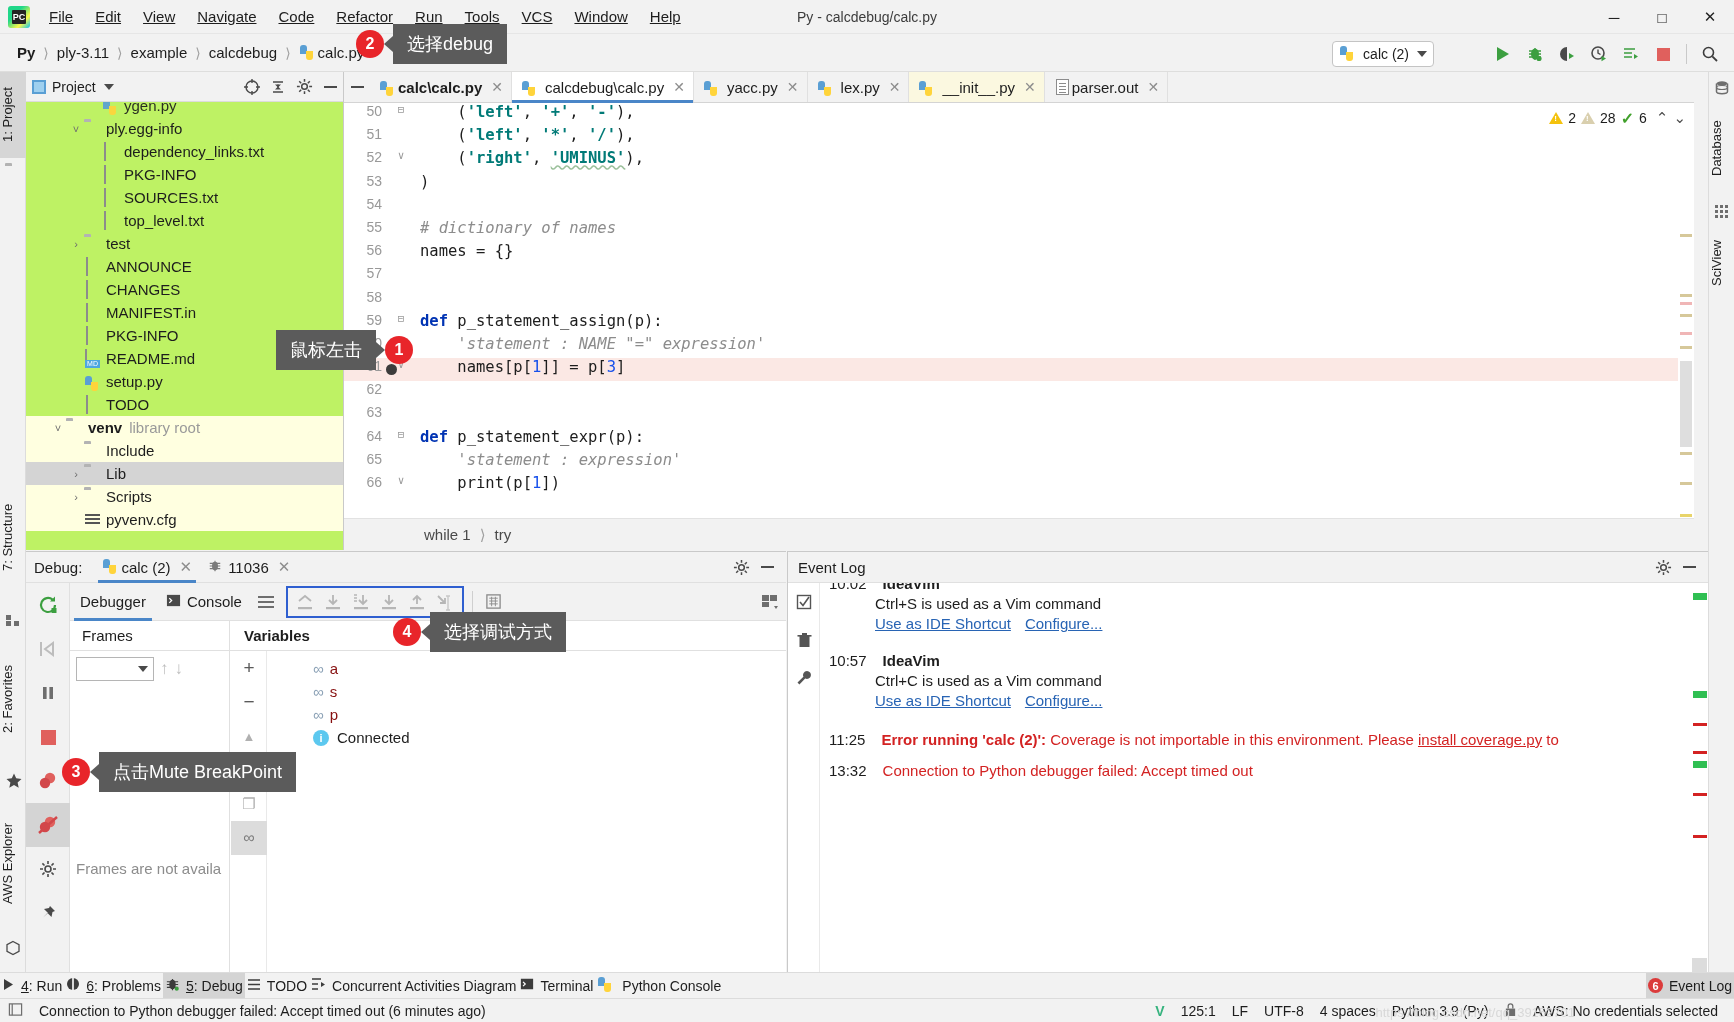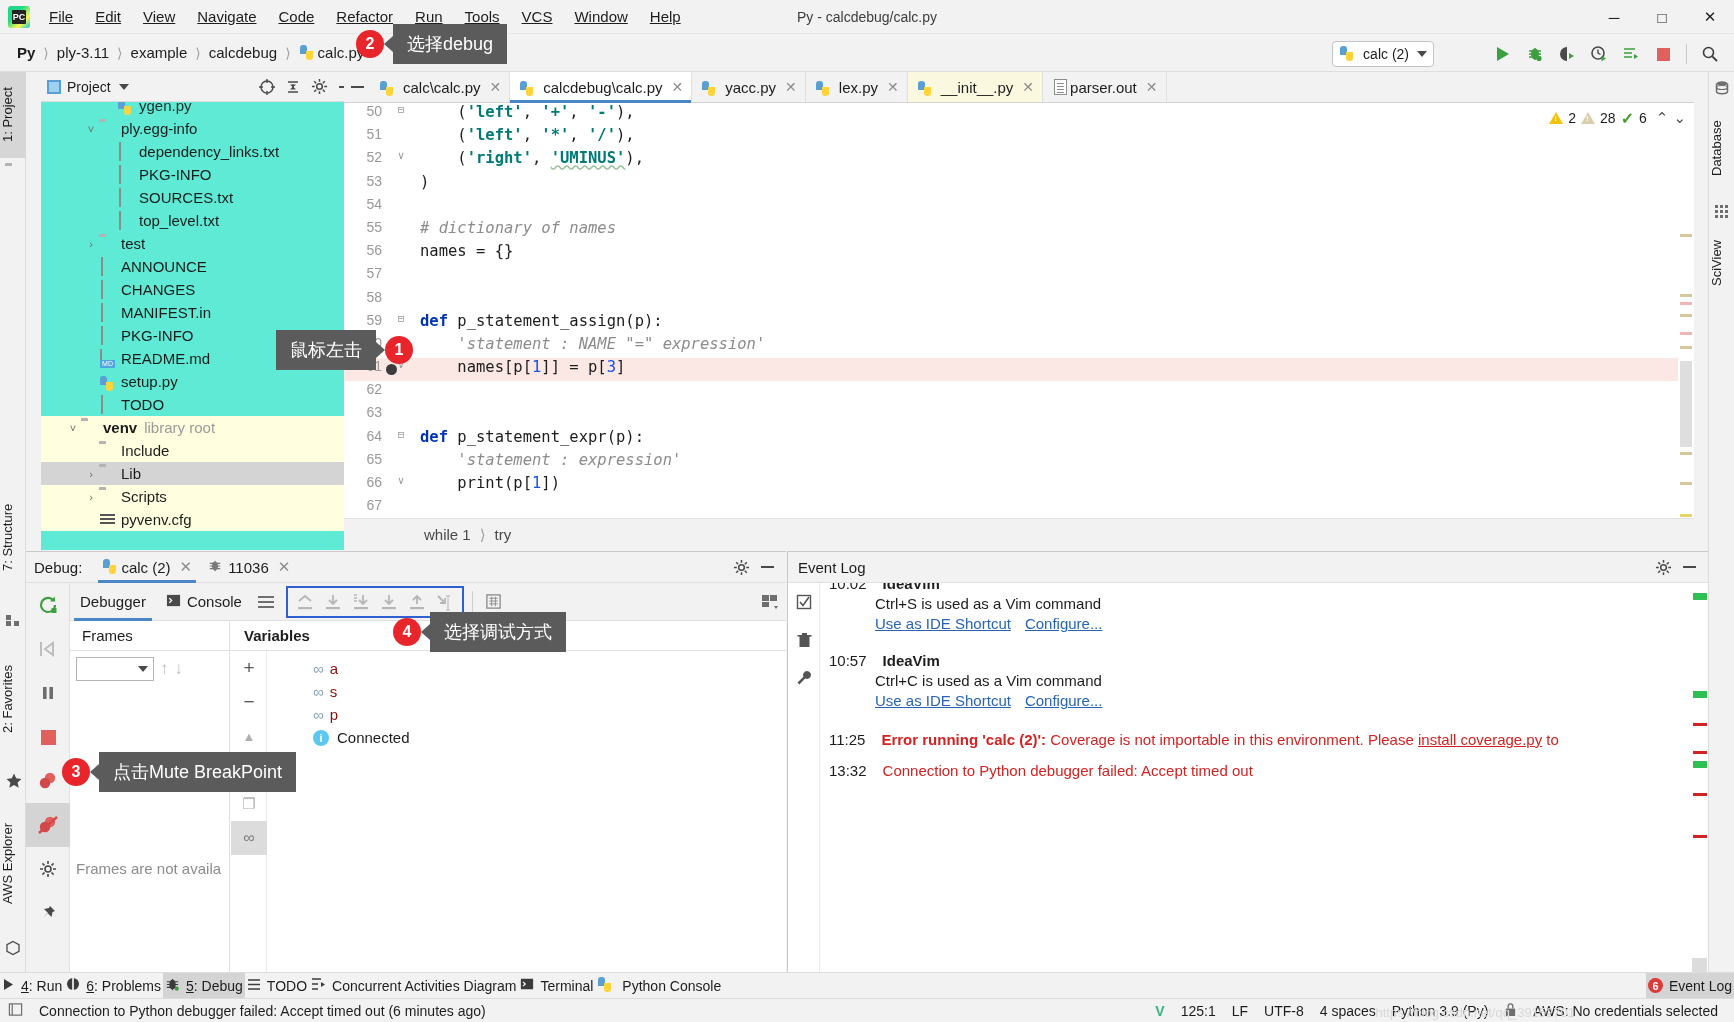--- a/index.html
+++ b/index.html
@@ -86,22 +86,22 @@
     position: absolute; left: 0; width: 26px;
     writing-mode: vertical-rl; transform: rotate(180deg);
     font-size: 13px; color: #1d1d1d; text-align: center; padding: 6px 0;
     white-space: nowrap;
   }
   .vtab.sel { background: #d6d6d6; }
   .vicon { position: absolute; left: 5px; width: 16px; height: 16px; }
 
   
   .project-panel {
-    position: absolute; left: 41px; top: 72px; width: 318px; height: 478px;
-    background: #5eead4; border-right: 1px solid #c9c9c9;
+    position: absolute; left: 26px; top: 72px; width: 318px; height: 478px;
+    background: #bef264; border-right: 1px solid #c9c9c9;
   }
   .panel-head {
     height: 30px; background: #f2f2f2; display: flex; align-items: center;
     border-bottom: 1px solid #dcdcdc; padding-left: 6px;
   }
   .panel-head .ptitle { font-size: 14px; margin-left: 6px; }
   .sq-blue { width: 14px; height: 14px; border: 2px solid #5a9fd4; background: #9fd0ef; }
   .panel-head .spacer { flex: 1; }
   .phbtn { width: 26px; height: 26px; display: flex; align-items: center; justify-content: center; }
 
@@ -513,21 +513,21 @@
   <div class="editor-area">
     <div class="tabbar" id="tabbar">
         <div class="ed-collapse">
           <span style="display:block;width:13px;height:2px;background:#4a4a4a;"></span>
         </div>
         <div class="etab">
           <span class="pyicon" style="top:2px;">
             <i></i>
             <i></i>
           </span>
-          <span style="margin-left:5px;">calc\calc.py</span>
+          <span style="font-weight:bold;">calc\calc.py</span>
           <span class="x">✕</span>
         </div>
         <div class="etab active">
           <span class="pyicon" style="top:2px;">
             <i></i>
             <i></i>
           </span>
           <span style="margin-left:5px;">calcdebug\calc.py</span>
           <span class="x">✕</span>
         </div>
@@ -652,25 +652,20 @@
           </div>
           <div class="cline">
             <span class="lnum">65</span>
             <span class="fold"></span>
             <span class="ctext">    <span class="ds">'statement : expression'</span></span>
           </div>
           <div class="cline">
             <span class="lnum">66</span>
             <span class="fold">∨</span>
             <span class="ctext">    print(p[<span class="n">1</span>])</span>
-          </div>
-          <div class="cline">
-            <span class="lnum">67</span>
-            <span class="fold"></span>
-            <span class="ctext">&nbsp;</span>
           </div>
         </div>
       <div class="markbar">
         <div class="mk" style="top:100px;background:#d6c89a;"></div>
         <div class="mk" style="top:160px;background:#d6c89a;"></div>
         <div class="mk" style="top:168px;background:#f0b6b6;"></div>
         <div class="mk" style="top:180px;background:#d6c89a;"></div>
         <div class="mk" style="top:198px;background:#f0b6b6;"></div>
         <div class="mk" style="top:212px;background:#d6c89a;"></div>
         <div class="mk" style="top:228px;background:#f0b6b6;"></div>

